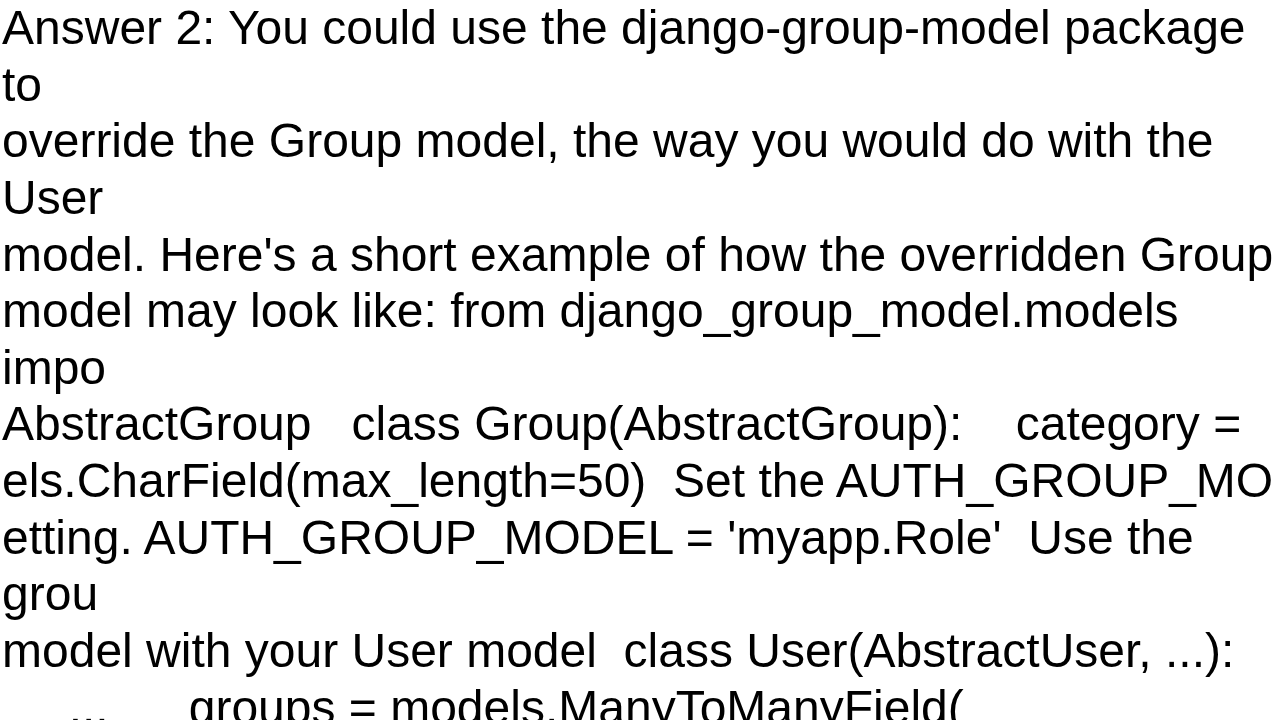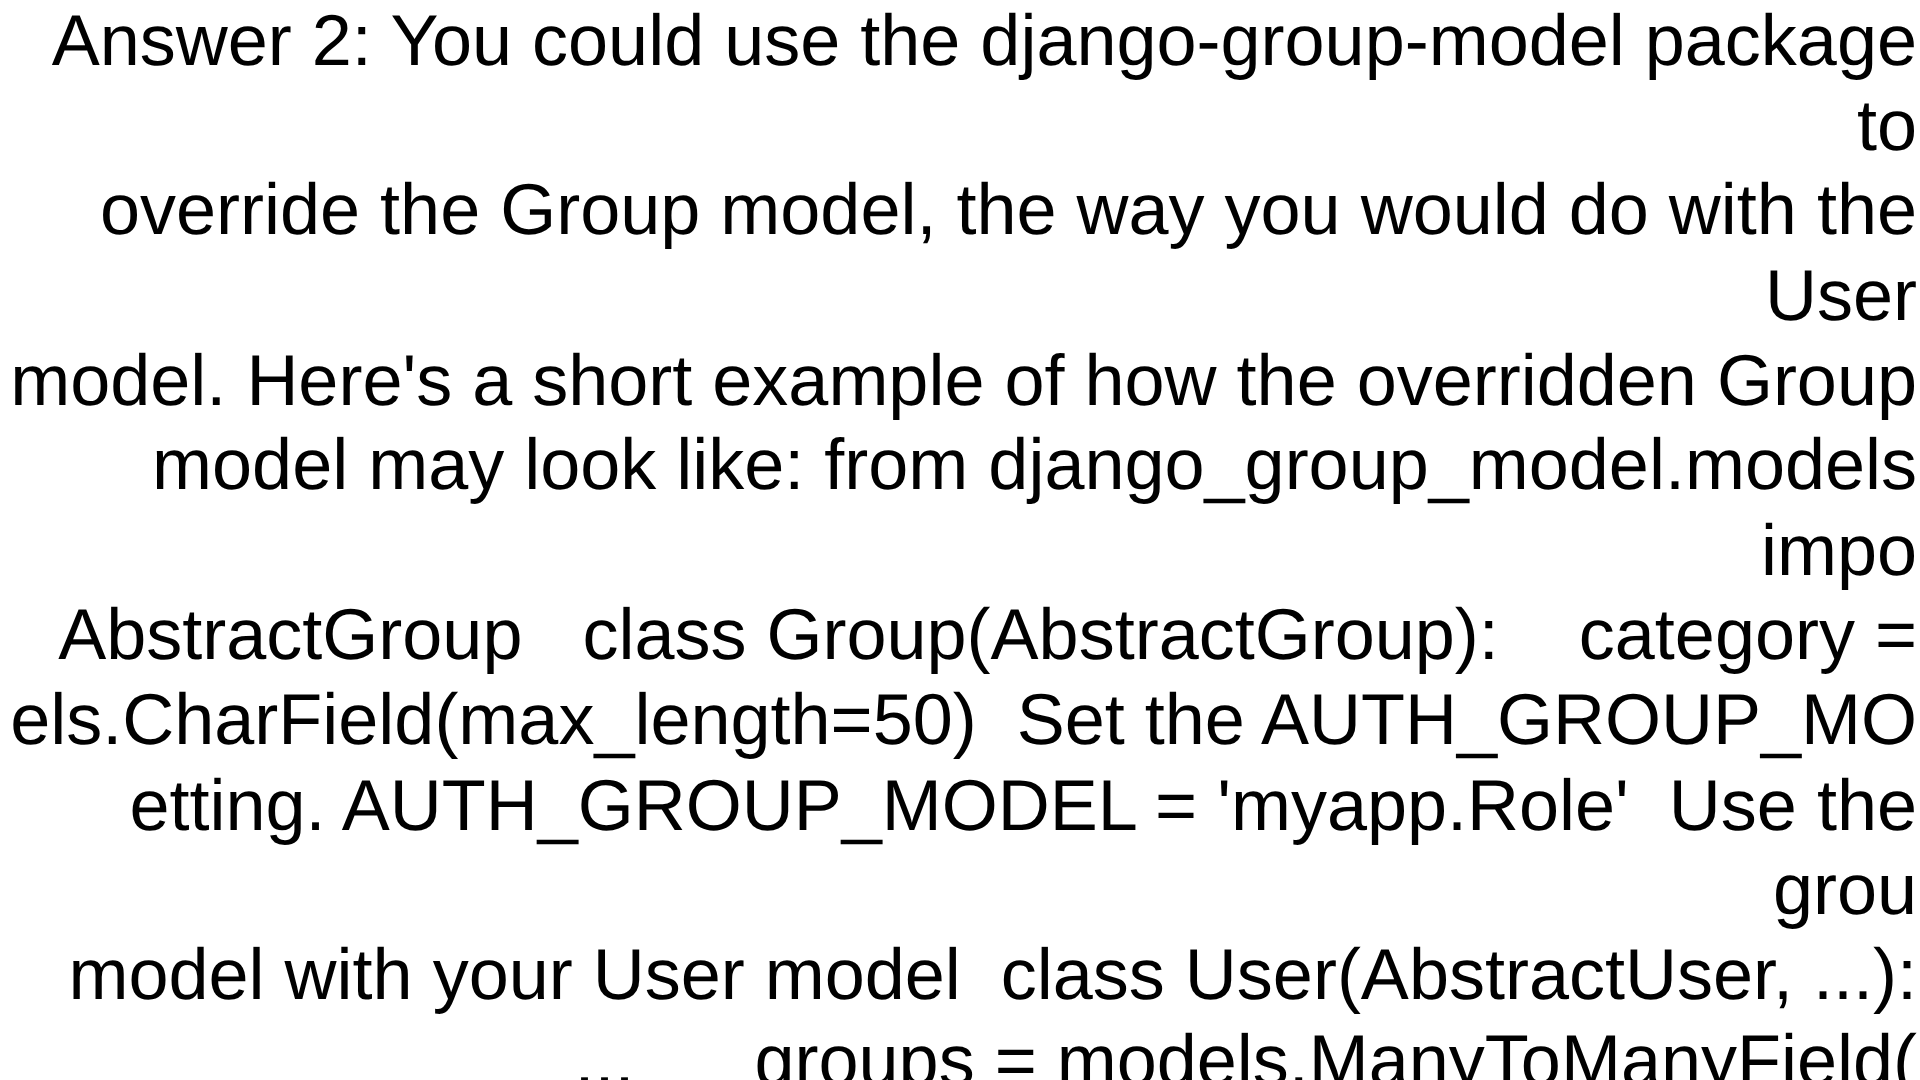--- a/index.html
+++ b/index.html
@@ -20,21 +20,20 @@
     }
 
     .content-container {
       width: 100%;
       height: 100%;
       padding: 0 0 0 0;
       overflow: hidden;
       display: flex;
       flex-direction: column;
       justify-content: flex-start;
-      text-align: right;
     }
 
     .text-block {
       white-space: pre-wrap;
       word-break: break-word;
       padding: 0 2px;
       font-size: 48px;
       line-height: 1.18;
     }
   </style>

